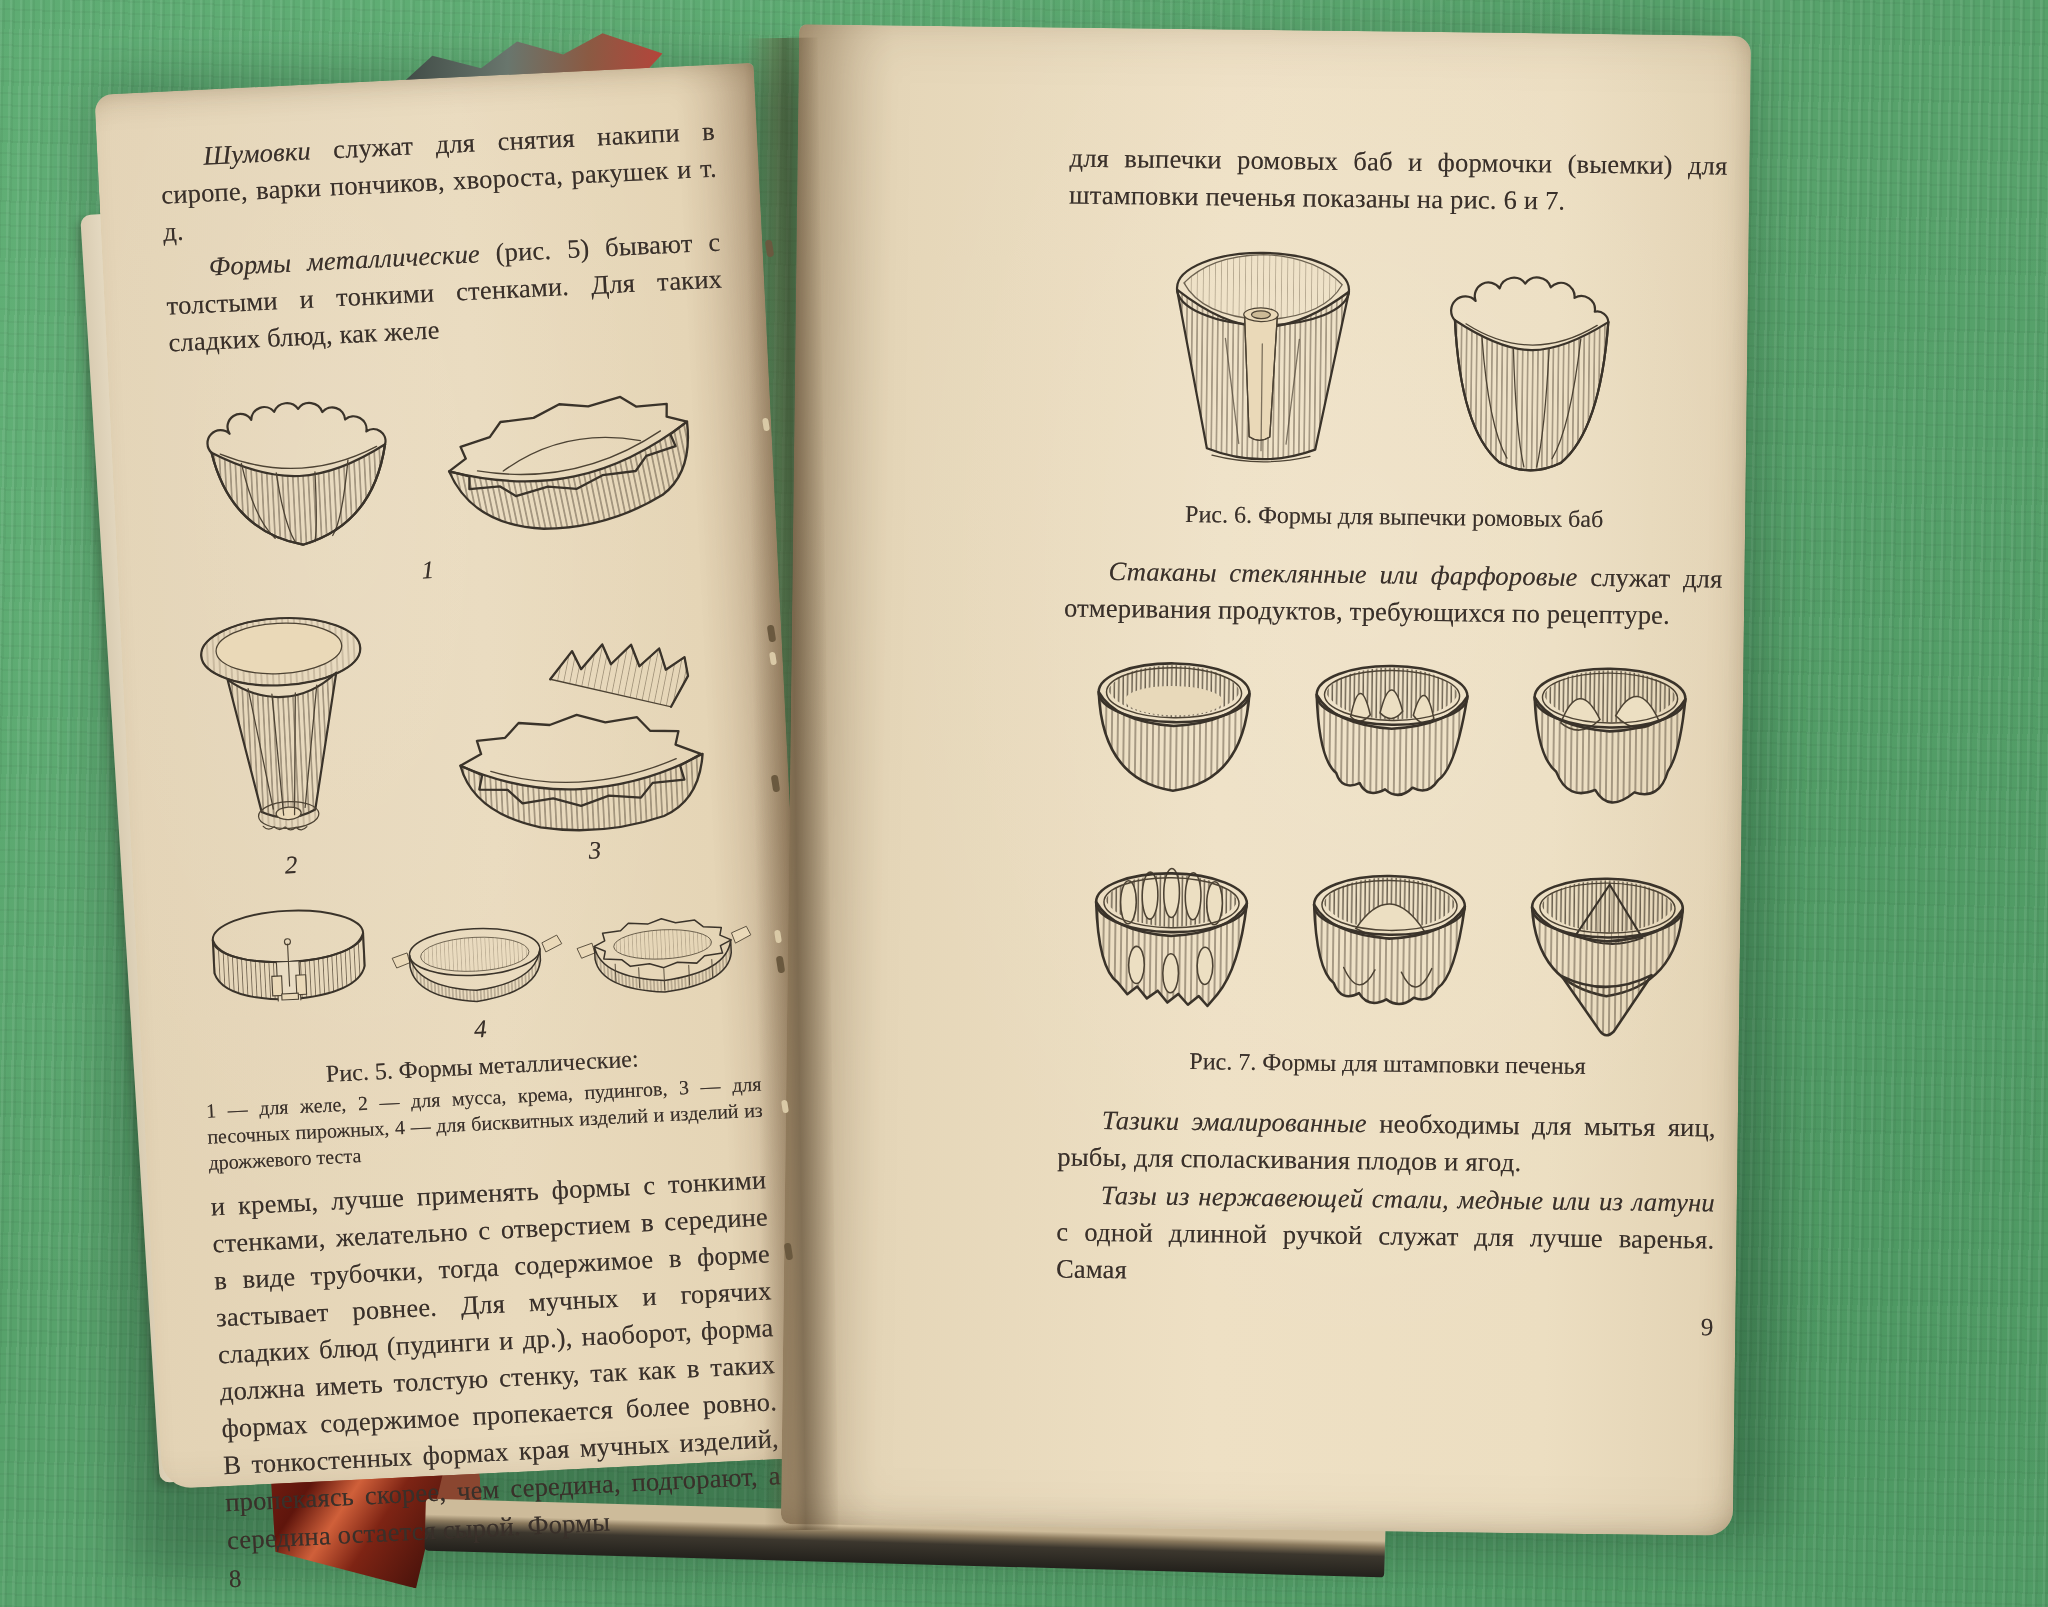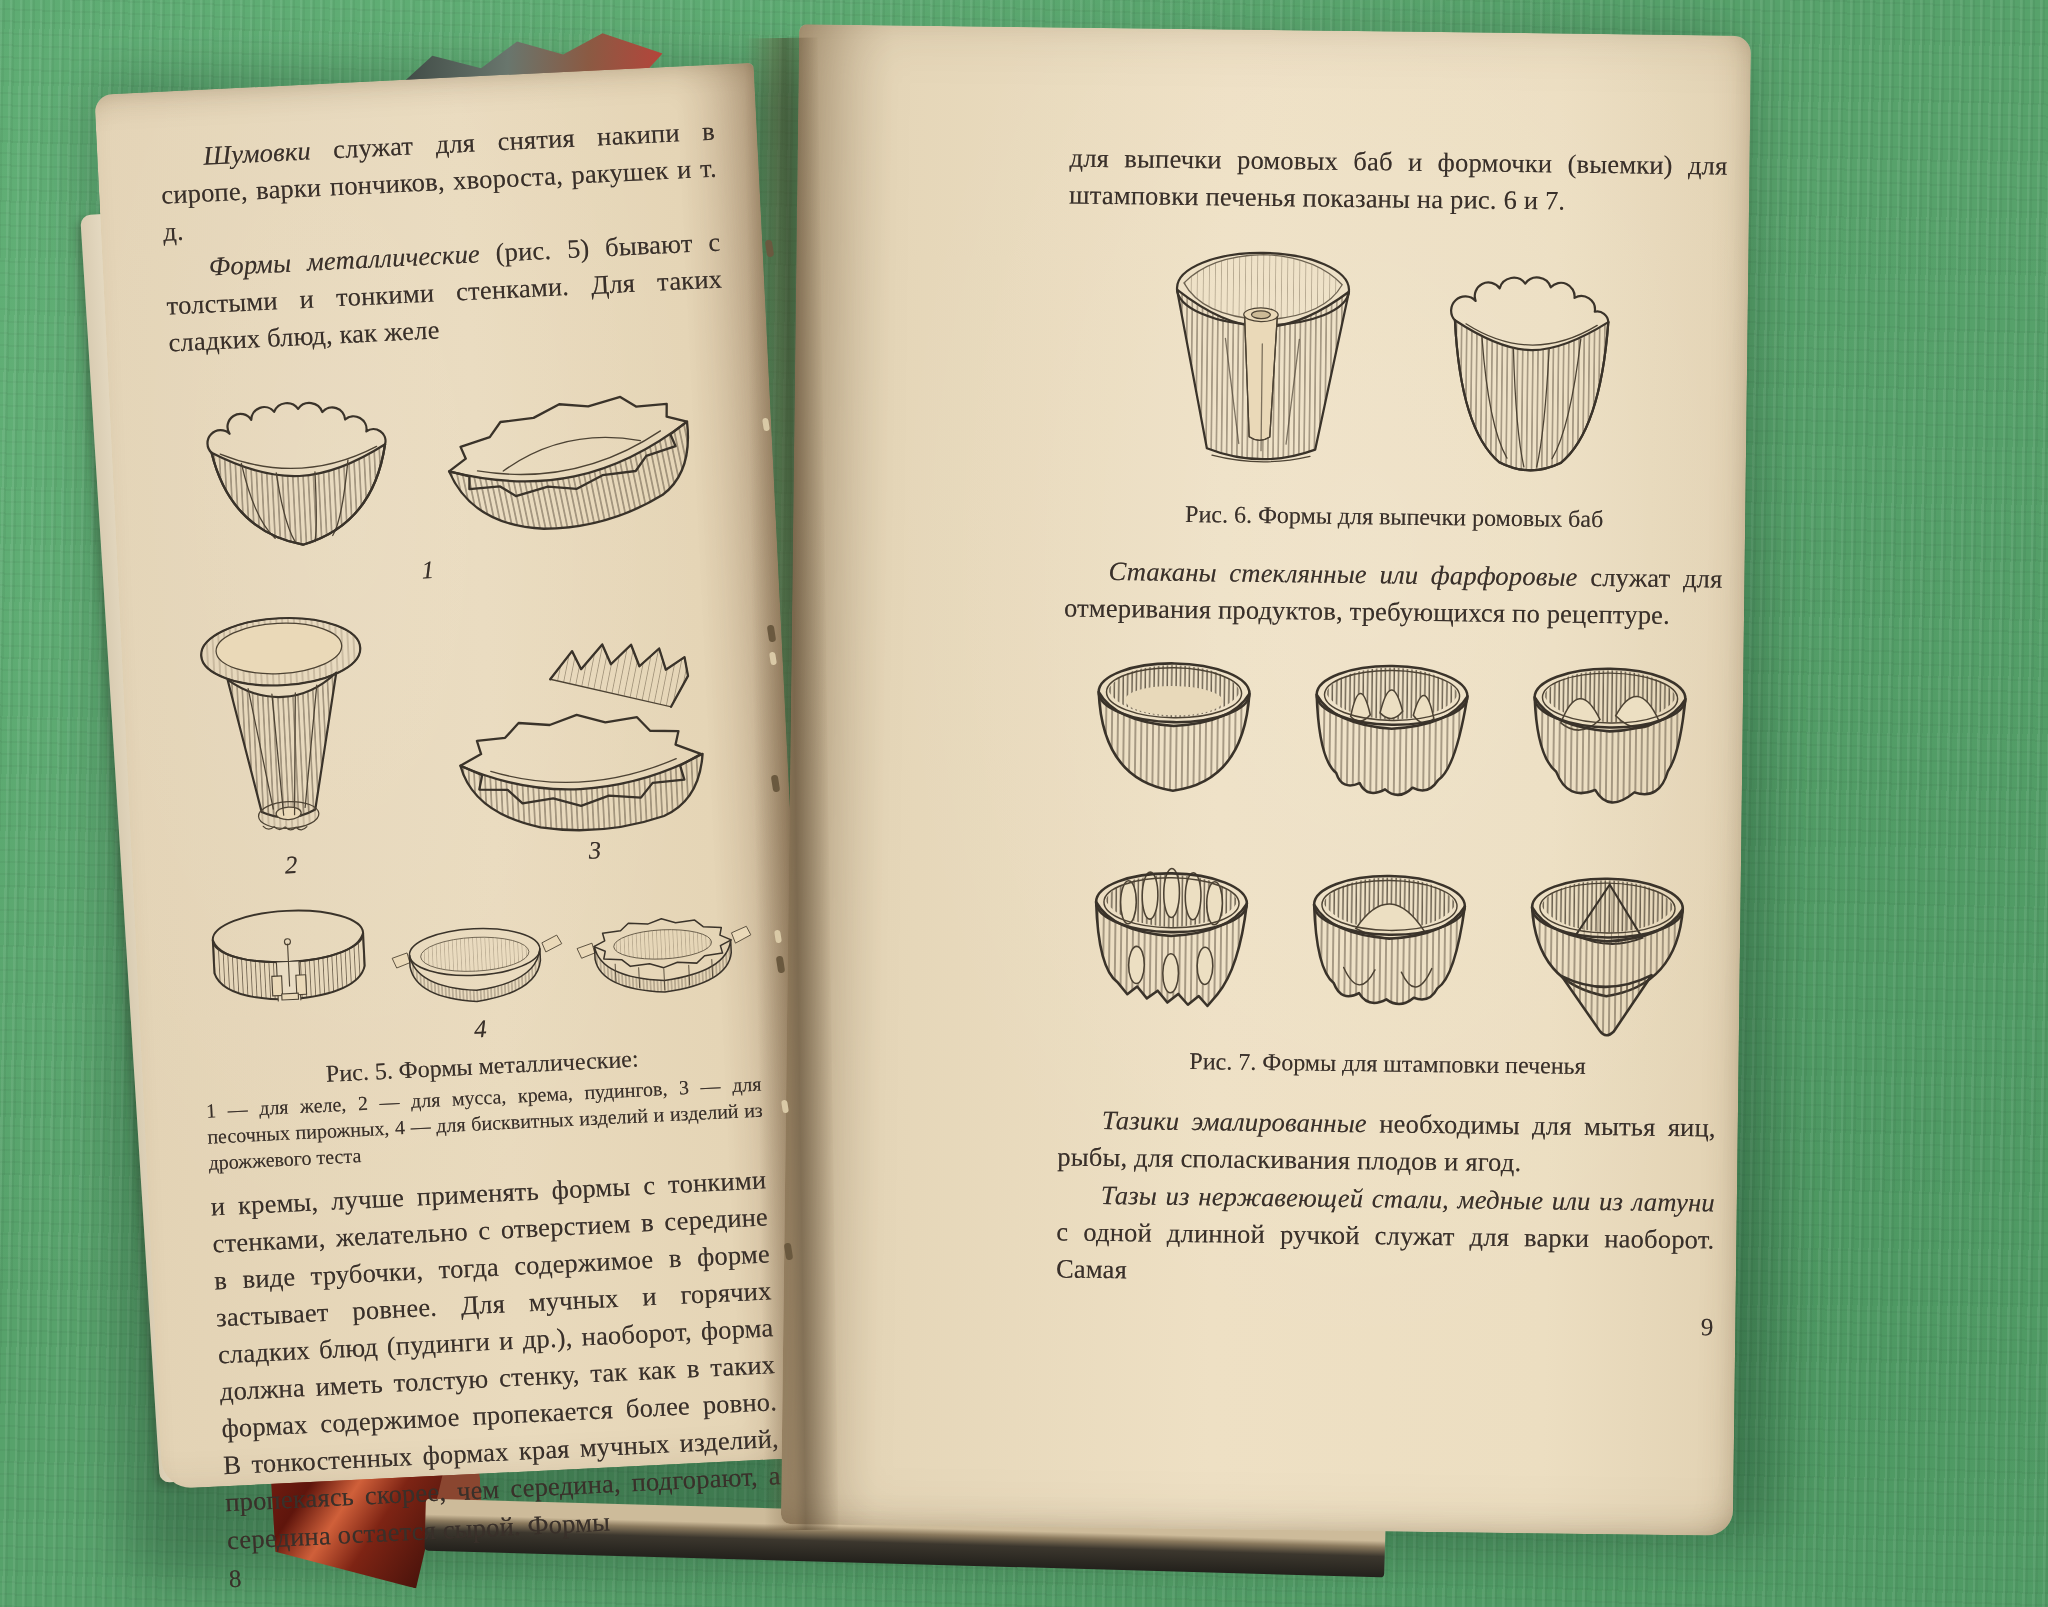--- a/index.html
+++ b/index.html
@@ -331,21 +331,21 @@
           <ellipse class="eng2" cx="90" cy="52" rx="69" ry="25.5"></ellipse>
         </svg>
       </div>
       <p class="caption">Рис. 7. Формы для штамповки печенья</p>
     </div>
 
     <p class="pt indent" style="margin-top:28px;">
       <span class="ital">Тазики эмалированные</span><span> необходимы для мытья яиц, рыбы, для споласкивания плодов и ягод.</span>
     </p>
     <p class="pt indent">
-      <span class="ital">Тазы из нержавеющей стали, медные или из латуни</span><span> с одной длинной ручкой служат для варки наоборот. Самая</span>
+      <span class="ital">Тазы из нержавеющей стали, медные или из латуни</span><span> с одной длинной ручкой служат для лучше варенья. Самая</span>
     </p>
     <div class="pagenum right" style="margin-top:18px;">9</div>
   </div>
 
   <div class="gutter-overlay"></div>
   <span class="stitch" style="left:766px; top:240px;"></span>
   <span class="stitch light" style="left:763px; top:418px;"></span>
   <span class="stitch" style="left:768px; top:625px;"></span>
   <span class="stitch light" style="left:770px; top:652px;"></span>
   <span class="stitch" style="left:772px; top:775px;"></span>

